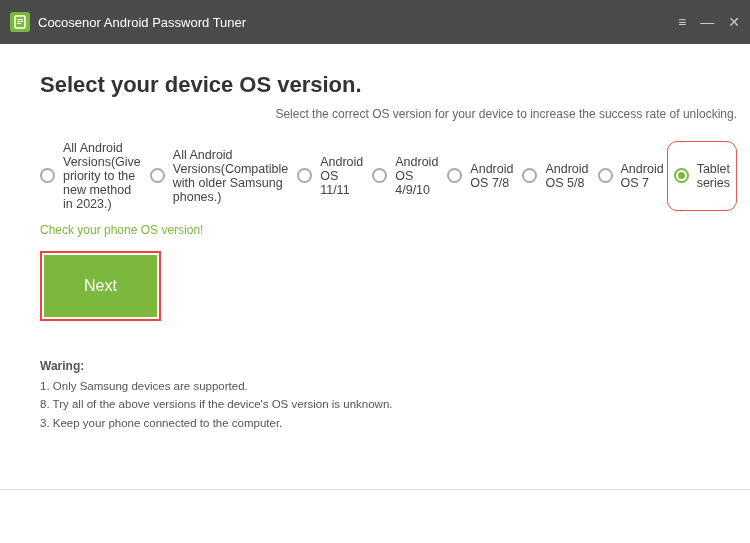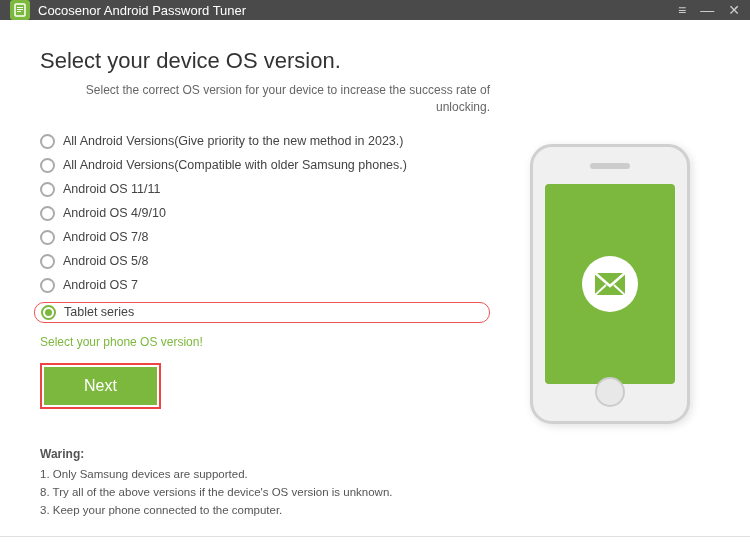--- a/index.html
+++ b/index.html
@@ -9,21 +9,21 @@
       width: 750px;
       height: 543px;
       overflow: hidden;
       display: flex;
       flex-direction: column;
     }
 
     
     .title-bar {
       background: #4a4a4a;
-      height: 20px;
+      height: 44px;
       display: flex;
       align-items: center;
       padding: 0 10px;
       flex-shrink: 0;
     }
     .title-bar-logo {
       width: 20px;
       height: 20px;
       background: #7cb83e;
       border-radius: 3px;
@@ -65,37 +65,37 @@
       flex: 1;
       gap: 20px;
     }
 
     .left-panel {
       flex: 1;
     }
 
     .page-title {
       font-size: 22px;
-      font-weight: normal;
+      font-weight: bold;
       color: #333;
       margin-bottom: 8px;
     }
 
     .subtitle {
       font-size: 12px;
       color: #666;
       margin-bottom: 18px;
       line-height: 1.4;
       text-align: right;
     }
 
     
     .radio-group {
       display: flex;
-      flex-direction: column;
+      flex-direction: row;
       gap: 9px;
       margin-bottom: 12px;
     }
 
     .radio-item {
       display: flex;
       align-items: center;
       gap: 8px;
       cursor: pointer;
     }
@@ -150,21 +150,21 @@
       border: 2px solid #e44;
       display: inline-block;
       padding: 2px;
       margin-bottom: 18px;
     }
 
     .next-btn {
       background: #7cb83e;
       color: #fff;
       border: none;
-      padding: 10px 40px;
+      padding: 22px 40px;
       font-size: 16px;
       cursor: pointer;
       font-weight: 500;
       display: block;
     }
 
     
     .warning-section {
       margin-top: 4px;
     }
@@ -320,21 +320,21 @@
           <div class="radio-circle"></div>
           <span class="radio-label">Android OS 7</span>
         </div>
 
         <div class="radio-item selected-item">
           <div class="radio-circle selected"></div>
           <span class="radio-label">Tablet series</span>
         </div>
       </div>
 
-      <a class="check-link">Select your phone OS version!</a>
+      <a class="check-link">Check your phone OS version!</a>
 
       
       <div class="next-btn-wrapper">
         <button class="next-btn">Next</button>
       </div>
 
       
       <div class="warning-section">
         <div class="warning-title">Waring:</div>
         <div class="warning-item">1. Only Samsung devices are supported.</div>

